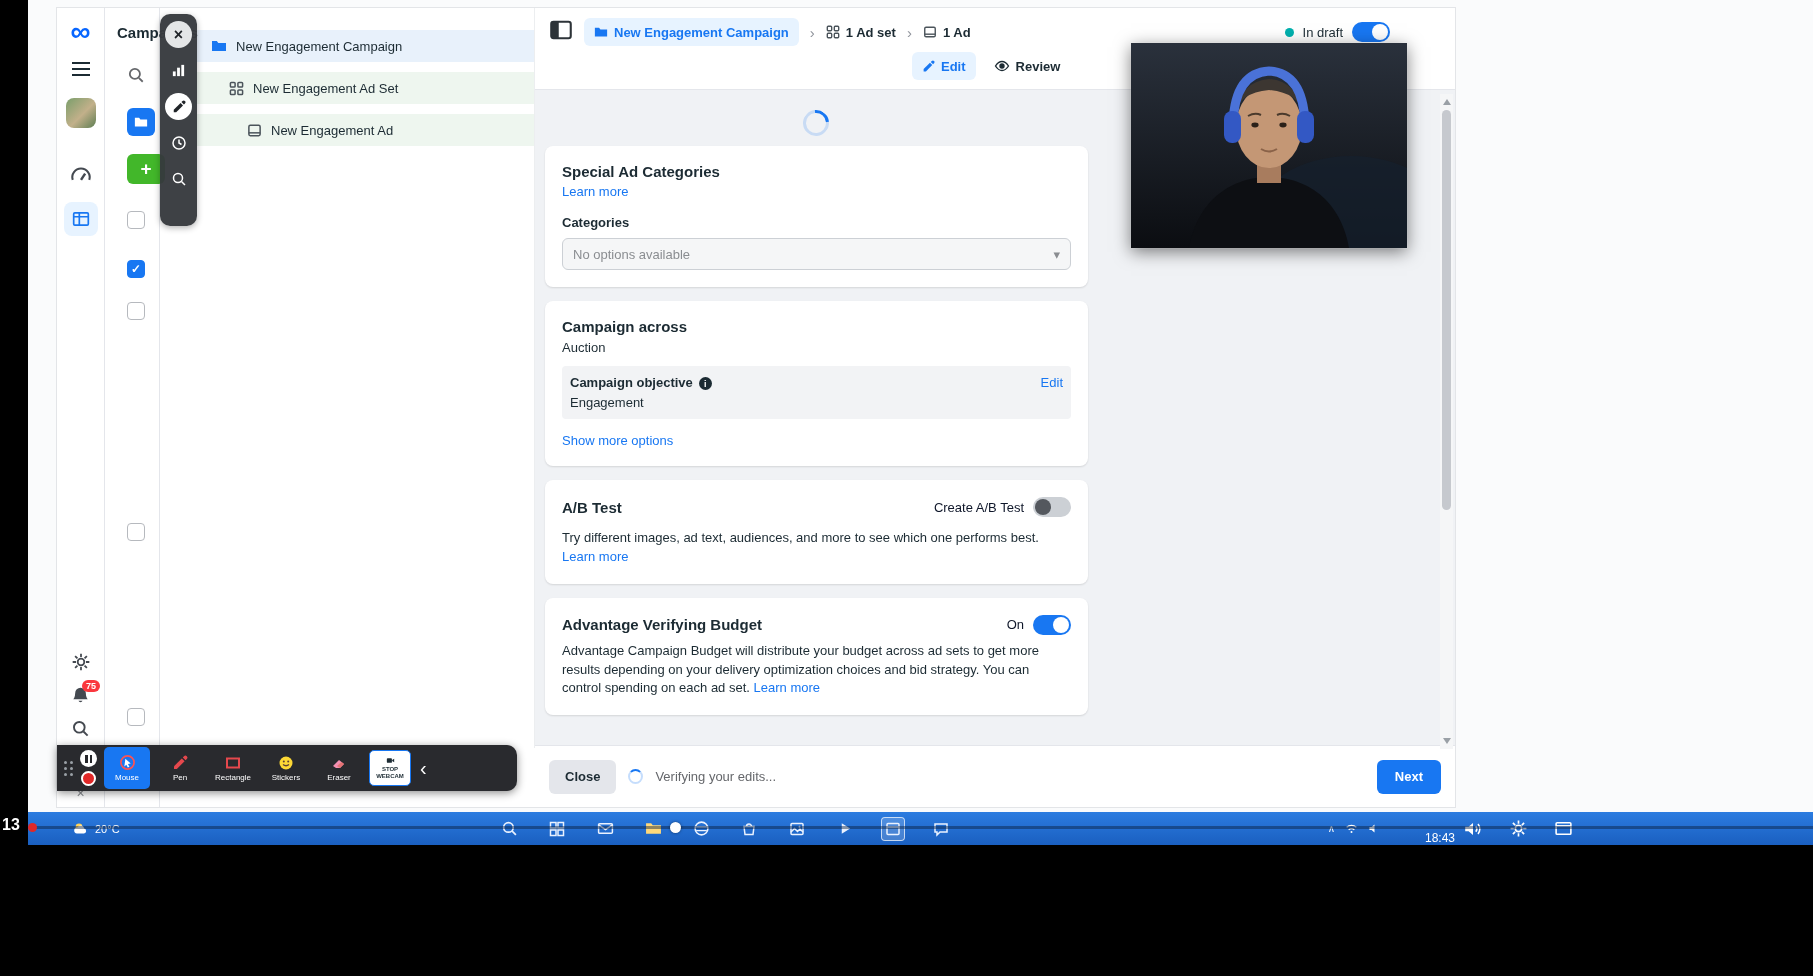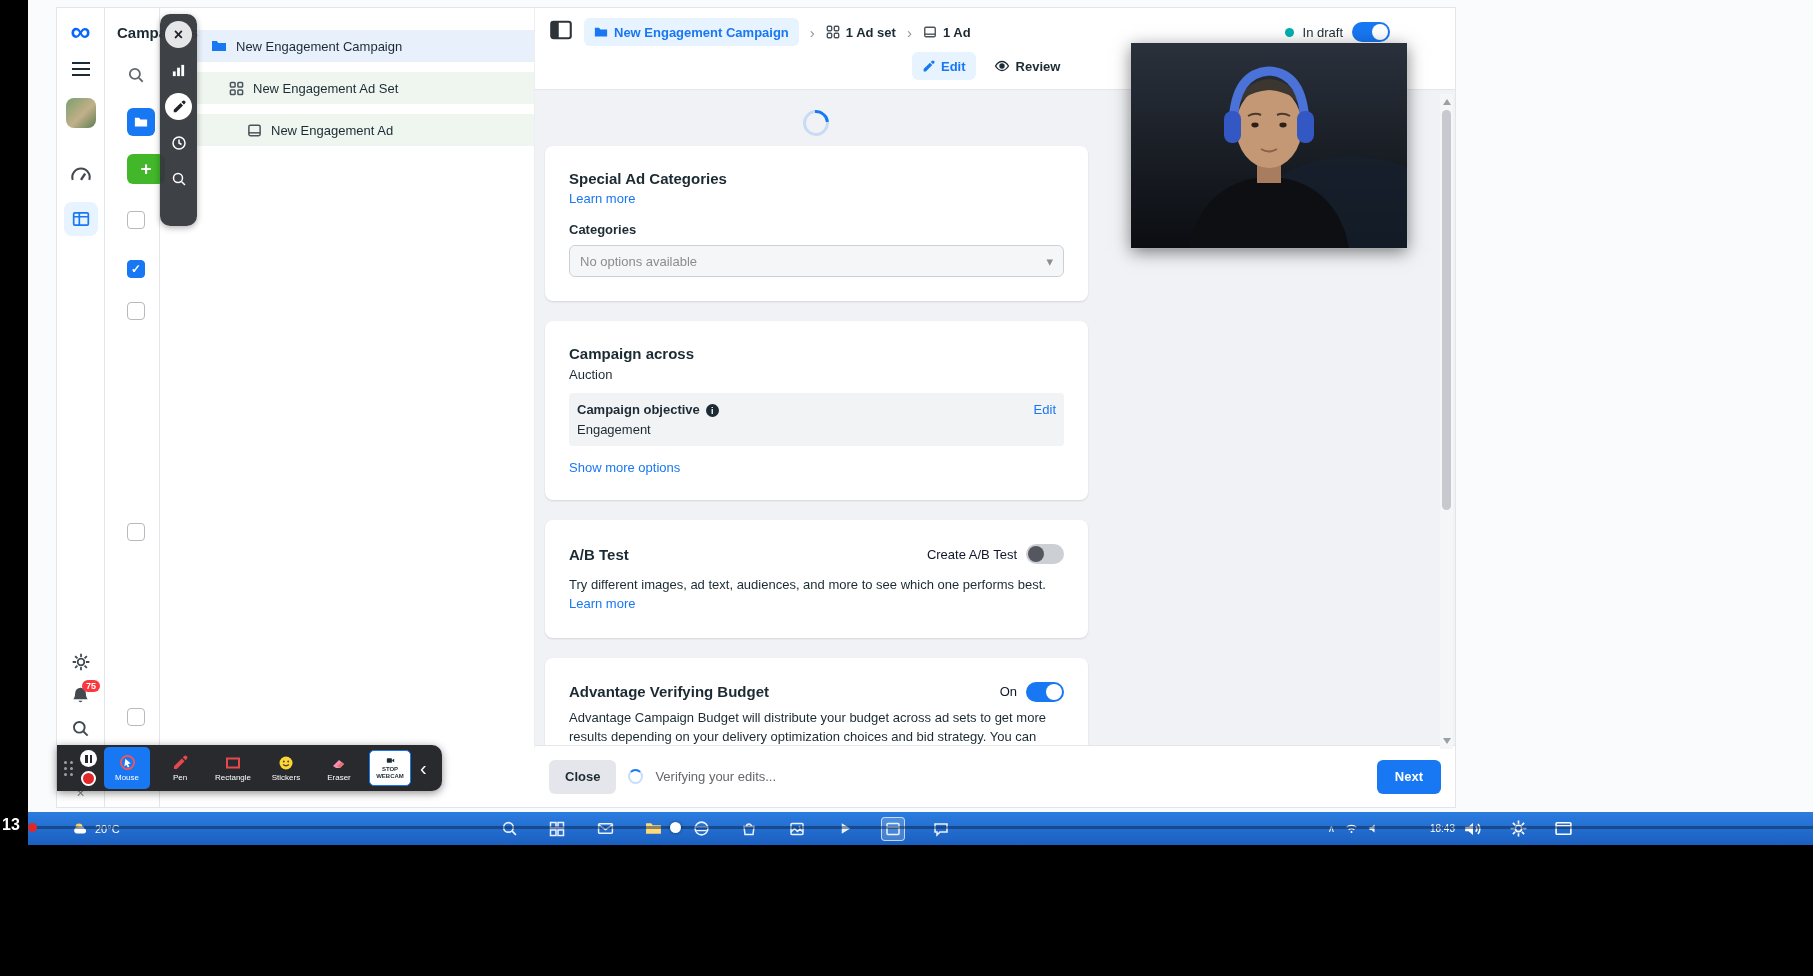--- a/index.html
+++ b/index.html
@@ -65,21 +65,21 @@
   .toggle.on{background:#1877f2}
   .toggle.on .knob{position:absolute;right:2px;top:2px;width:16px;height:16px;border-radius:50%;background:#fff}
   .toggle.off{background:#ccd0d5}
   .toggle.off .knob{position:absolute;left:2px;top:2px;width:16px;height:16px;border-radius:50%;background:#54585e}
   .tabsrow{position:absolute;left:377px;top:44px;display:flex;gap:18px;align-items:center}
   .review{display:flex;gap:6px;align-items:center;font-size:13px;font-weight:bold;color:#1c2b33}
 
   .content{position:absolute;top:82px;left:0;right:0;height:655px;background:#f0f2f5;overflow:hidden}
   .spinner{position:absolute;left:268px;top:20px;width:26px;height:26px;border-radius:50%;border:3px solid rgba(24,119,242,.18);border-top-color:#1877f2;transform:rotate(40deg)}
   .cards{position:absolute;left:10px;top:56px;width:543px}
-  .card{background:#fff;border-radius:8px;box-shadow:0 1px 2px rgba(0,0,0,.12);padding:24px;margin-bottom:20px}
+  .card{background:#fff;border-radius:8px;box-shadow:0 1px 2px rgba(0,0,0,.12);padding:17px;margin-bottom:14px}
   .card h2{font-size:15px;color:#1c2b33}
   .link{color:#1877f2;font-size:13px;text-decoration:none;cursor:pointer}
   .blocklink{display:inline-block;margin-top:4px}
   .field-label{font-size:13px;font-weight:bold;color:#1c2b33;margin-top:15px}
   .select{margin-top:8px;height:32px;background:#f5f6f7;border:1px solid #ccd0d5;border-radius:6px;display:flex;align-items:center;justify-content:space-between;padding:0 10px;color:#8a8d91;font-size:13px}
   .value{font-size:13px;color:#1c2b33;margin-top:5px}
   .objrow{margin-top:11px;background:#f2f3f5;border-radius:4px;padding:9px 8px}
   .objhead{display:flex;justify-content:space-between;align-items:center}
   .objhead .lbl{font-size:13px;font-weight:bold;color:#1c2b33;display:flex;align-items:flex-end}
   .infodot{display:inline-flex;width:13px;height:13px;border-radius:50%;background:#1c2b33;color:#fff;font-size:9px;font-weight:bold;align-items:center;justify-content:center;margin-left:6px}
@@ -100,42 +100,42 @@
   .vscroll{position:absolute;left:1383px;top:86px;width:13px;height:655px;background:#f5f6f7;z-index:7}
   .arr{position:absolute;left:3px;width:0;height:0;border-left:4px solid transparent;border-right:4px solid transparent}
   .arr.up{top:5px;border-bottom:6px solid #9aa0a6}
   .arr.down{bottom:5px;border-top:6px solid #9aa0a6}
   .thumb{position:absolute;top:16px;left:2px;width:9px;height:400px;background:#c6c9ce;border-radius:5px}
 
   
   .webcam{position:absolute;left:1103px;top:43px;width:276px;height:205px;background:#0c0e12;z-index:60;overflow:hidden;box-shadow:0 0 0 1px rgba(255,255,255,.08),0 4px 16px rgba(0,0,0,.5)}
 
   
-  .recorder{position:absolute;left:29px;top:745px;width:385px;height:46px;background:#292a2e;border-radius:0 10px 10px 0;display:flex;align-items:center;padding:0 8px 0 7px;gap:7px;z-index:70;box-shadow:0 2px 8px rgba(0,0,0,.45)}
+  .recorder{position:absolute;left:29px;top:745px;width:460px;height:46px;background:#292a2e;border-radius:0 10px 10px 0;display:flex;align-items:center;padding:0 8px 0 7px;gap:7px;z-index:70;box-shadow:0 2px 8px rgba(0,0,0,.45)}
   .grip{display:grid;grid-template-columns:3px 3px;gap:3px}
   .grip i{width:3px;height:3px;border-radius:50%;background:#9aa0a6}
   .recctl{display:flex;flex-direction:column;gap:4px;align-items:center}
   .pausebtn{width:17px;height:17px;border-radius:50%;background:#fff;display:flex;align-items:center;justify-content:center;gap:2px}
   .pausebtn i{width:2.5px;height:8px;background:#26272b}
   .stopbtn{width:15px;height:15px;border-radius:50%;background:#e02828;border:2px solid #fff}
   .tool{width:46px;height:42px;display:flex;flex-direction:column;align-items:center;justify-content:center;gap:2px;border-radius:5px;cursor:pointer}
   .tool.active{background:#1877f2}
   .tlabel{font-size:8px;color:#fff}
   .stopcam{width:42px;height:36px;background:#fff;border:1.5px solid #1877f2;border-radius:5px;display:flex;flex-direction:column;align-items:center;justify-content:center;gap:1px;cursor:pointer}
   .sclabel{font-size:6px;font-weight:bold;color:#1c2b33;text-align:center;line-height:1.25;width:36px}
   .rec-collapse{color:#fff;font-size:20px;margin-left:2px;line-height:1}
 
   
   .taskbar{position:absolute;left:28px;top:812px;width:1785px;height:33px;background:linear-gradient(180deg,#2c7ce0,#1a5fc0);z-index:80}
   .weather{position:absolute;left:45px;top:0;height:100%;display:flex;align-items:center;gap:6px;color:#fff;font-size:11px}
   .apps{position:absolute;left:470px;top:0;height:100%;display:flex;align-items:center;gap:26px}
   .app{width:22px;height:22px;color:#eaf2ff;display:flex;align-items:center;justify-content:center;border-radius:3px}
   .app.hl{box-shadow:0 0 0 1px rgba(255,255,255,.75);background:rgba(255,255,255,.18)}
   .tray{position:absolute;right:432px;top:0;height:100%;display:flex;align-items:center;gap:10px;color:#fff;font-size:10px}
-  .clock{position:absolute;right:358px;top:0;height:100%;display:flex;align-items:center;color:#fff;font-size:10px}
+  .clock{position:absolute;right:358px;top:0;height:100%;display:flex;align-items:flex-end;color:#fff;font-size:12px}
   .pcontrols{position:absolute;right:240px;top:0;height:100%;display:flex;align-items:center;gap:26px;color:#fff}
 
   
   .timeline{position:absolute;left:30px;right:0;top:826px;height:3px;background:rgba(8,28,58,.45);z-index:85}
   .t-start{position:absolute;left:-2px;top:-3px;width:9px;height:9px;border-radius:50%;background:#e02828}
   .t-handle{position:absolute;left:640px;top:-4px;width:11px;height:11px;border-radius:50%;background:#fff;box-shadow:0 0 3px rgba(0,0,0,.5)}
   .ts-label{position:absolute;left:2px;top:816px;color:#fff;font-size:16px;font-weight:bold;z-index:90}
 </style>
 </head>
 <body>

